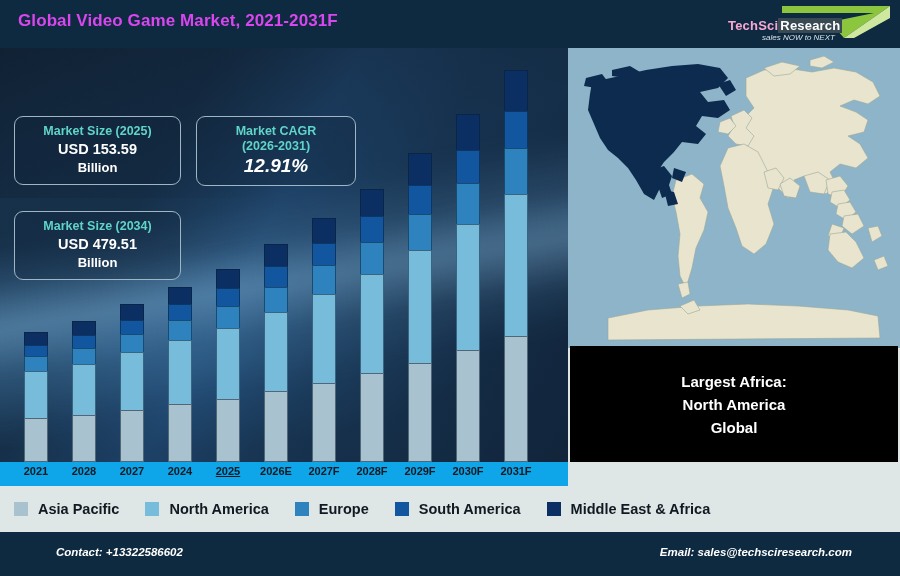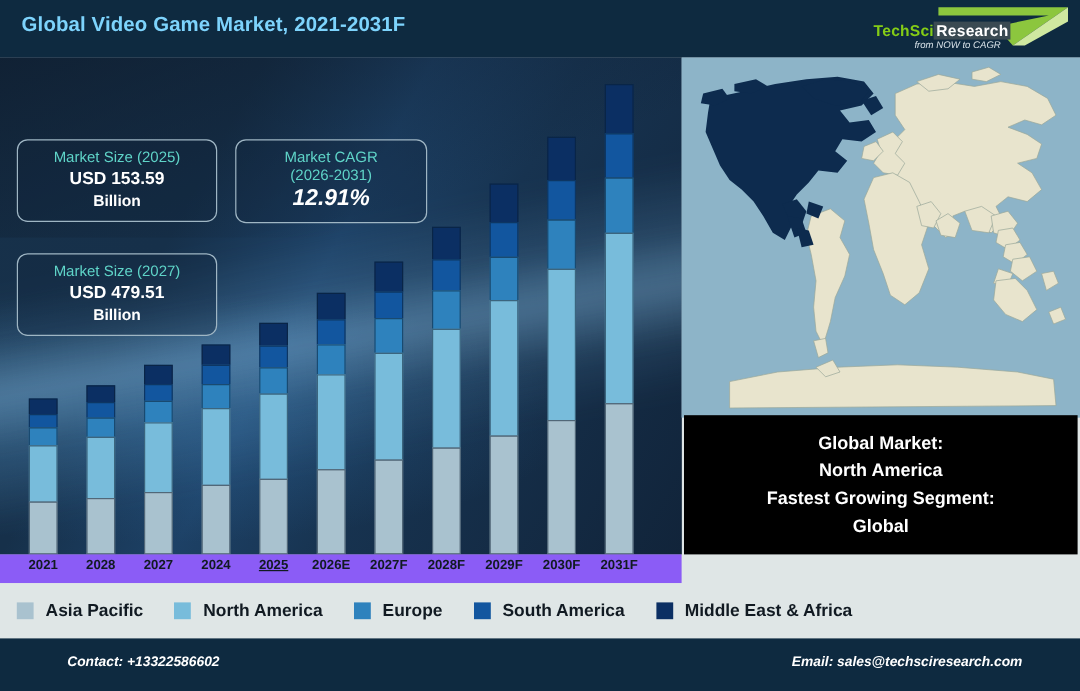--- a/index.html
+++ b/index.html
@@ -10,27 +10,27 @@
   }
   #infographic { position:relative; width:900px; height:576px; background:#dfe6e6; }
 
   
   .header {
     position:absolute; left:0; top:0; width:900px; height:48px;
     background:#0e2a40;
   }
   .header-title {
     position:absolute; left:18px; top:11px;
-    font-size:17px; font-weight:bold; color:#7dd3fc;
+    font-size:17px; font-weight:bold; color:#d946ef;
     letter-spacing:.1px;
   }
   .logo { position:absolute; right:8px; top:4px; width:170px; height:40px; }
   .logo-swoosh { position:absolute; inset:0; }
   .logo-text { position:absolute; left:6px; top:14px; font-size:13px; font-weight:bold; letter-spacing:.2px; }
-  .logo-tech { color:#84cc16; }
+  .logo-tech { color:#f9a8d4; }
   .logo-research { color:#ffffff; background:#3a4a52; padding:0 2px; }
   .logo-tag { position:absolute; left:40px; top:29px; font-size:8px; font-style:italic; color:#d8e2e8; }
 
   
   .chart-panel {
     position:absolute; left:0; top:48px; width:568px; height:414px;
     background:
       radial-gradient(ellipse 520px 150px at 120px 300px, rgba(60,130,190,.30), rgba(60,130,190,0) 70%),
       linear-gradient(118deg, #17314a 0%, #16304a 28%, #1d4166 46%, #173350 62%, #11243a 100%),
       #122439;
@@ -50,37 +50,37 @@
     position:absolute; left:0; top:0; width:568px; height:150px;
     background:linear-gradient(160deg, rgba(14,28,45,.75), rgba(14,28,45,0) 70%);
     pointer-events:none;
   }
 
   
   .card {
     position:absolute; border:1px solid #9fb6c4; border-radius:9px;
     background:rgba(16,36,58,.30); text-align:center; padding:7px 10px;
   }
-  .card-title { color:#5fd4c8; font-size:12.5px; font-weight:normal; line-height:15px; }
+  .card-title { color:#5fd4c8; font-size:12.5px; font-weight:bold; line-height:15px; }
   .card-value { color:#ffffff; font-size:14.5px; font-weight:bold; line-height:20px; }
   .card-unit  { color:#ffffff; font-size:13px; font-weight:bold; line-height:18px; }
   #card-size-2025 { left:14px;  top:68px;  width:167px; }
   #card-cagr      { left:196px; top:68px;  width:160px; }
   #card-size-2031 { left:14px;  top:163px; width:167px; }
   .cagr-big { color:#ffffff; font-size:19px; font-weight:bold; line-height:24px;font-style:italic; }
 
   
   .plot { position:absolute; left:0; top:0; width:568px; height:414px; }
   .bar { position:absolute; bottom:0; width:24px; }
   .seg { width:100%; border:1px solid rgba(10,30,50,.55); border-bottom:none; }
   .seg:last-child { border-bottom:1px solid rgba(10,30,50,.55); }
 
   .axis-band {
     position:absolute; left:0; top:462px; width:568px; height:24px;
-    background:#8b5cf6;
+    background:#0ea5e9;
   }
   .xlabel {
     position:absolute; top:3px; width:54px; text-align:center;
     font-size:11px; font-weight:bold; color:#111a22;
   }
 
   
   .map-wrap {
     position:absolute; left:568px; top:48px; width:332px; height:300px;
     background:#8db4c8; overflow:hidden;
@@ -120,21 +120,21 @@
   <div class="header">
     <div class="header-title">Global Video Game Market, 2021-2031F</div>
     <div class="logo">
       <svg class="logo-swoosh" viewBox="0 0 170 40">
         <polygon points="60,2 168,2 122,34 108,18 152,9 60,9" fill="#8cc63e"></polygon>
         <polygon points="122,34 168,2 168,14 132,34" fill="#cfe8a0"></polygon>
       </svg>
       <div class="logo-text">
         <span class="logo-tech">TechSci</span><span class="logo-research">Research</span>
       </div>
-      <div class="logo-tag">from NOW to CAGR</div>
+      <div class="logo-tag">sales NOW to NEXT</div>
     </div>
   </div>
 
   <div class="chart-panel">
     <div class="dark-top"></div>
     <div class="swoosh"></div>
     <div class="swoosh2"></div>
 
     <div class="card" id="card-size-2025">
       <div class="card-title">Market Size (2025)</div>
@@ -142,21 +142,21 @@
       <div class="card-unit">Billion</div>
     </div>
 
     <div class="card" id="card-cagr">
       <div class="card-title">Market CAGR</div>
       <div class="card-title">(2026-2031)</div>
       <div class="cagr-big">12.91%</div>
     </div>
 
     <div class="card" id="card-size-2031">
-      <div class="card-title">Market Size (2027)</div>
+      <div class="card-title">Market Size (2034)</div>
       <div class="card-value">USD 479.51</div>
       <div class="card-unit">Billion</div>
     </div>
 
     <div class="plot" id="plot-area">
         <div class="bar" style="left: 24px; bottom: 0px;">
           <div class="seg" style="height: 12.8211px; background: rgb(11, 47, 99);"></div>
           <div class="seg" style="height: 11.7526px; background: rgb(18, 86, 159);"></div>
           <div class="seg" style="height: 14.9579px; background: rgb(46, 130, 189);"></div>
           <div class="seg" style="height: 47.0105px; background: rgb(120, 188, 219);"></div>
@@ -283,23 +283,22 @@
         <path d="M100,24 L120,18 L142,20 L156,28 L148,38 L128,40 L110,34 Z"></path>
         <path d="M18,30 L34,26 L40,34 L28,40 L16,38 Z"></path>
         <path d="M44,22 L62,18 L72,24 L58,30 L44,28 Z"></path>
         <path d="M150,36 L162,32 L168,42 L158,48 Z"></path>
         <path d="M106,120 L118,124 L114,134 L104,130 Z"></path>
       </g>
     </svg>
   </div>
 
   <div class="black-panel">
-    <div class="bp-line">Global Market:</div>
+    <div class="bp-line">Largest Africa:</div>
     <div class="bp-line">North America</div>
-    <div class="bp-line">Fastest Growing Segment:</div>
     <div class="bp-line">Global</div>
   </div>
 
   <div class="legend" id="legend">
       <div class="legend-item">
         <span class="legend-swatch" style="background: rgb(169, 194, 207);"></span>
         <span class="legend-label">Asia Pacific</span>
       </div>
       <div class="legend-item">
         <span class="legend-swatch" style="background: rgb(120, 188, 219);"></span>

